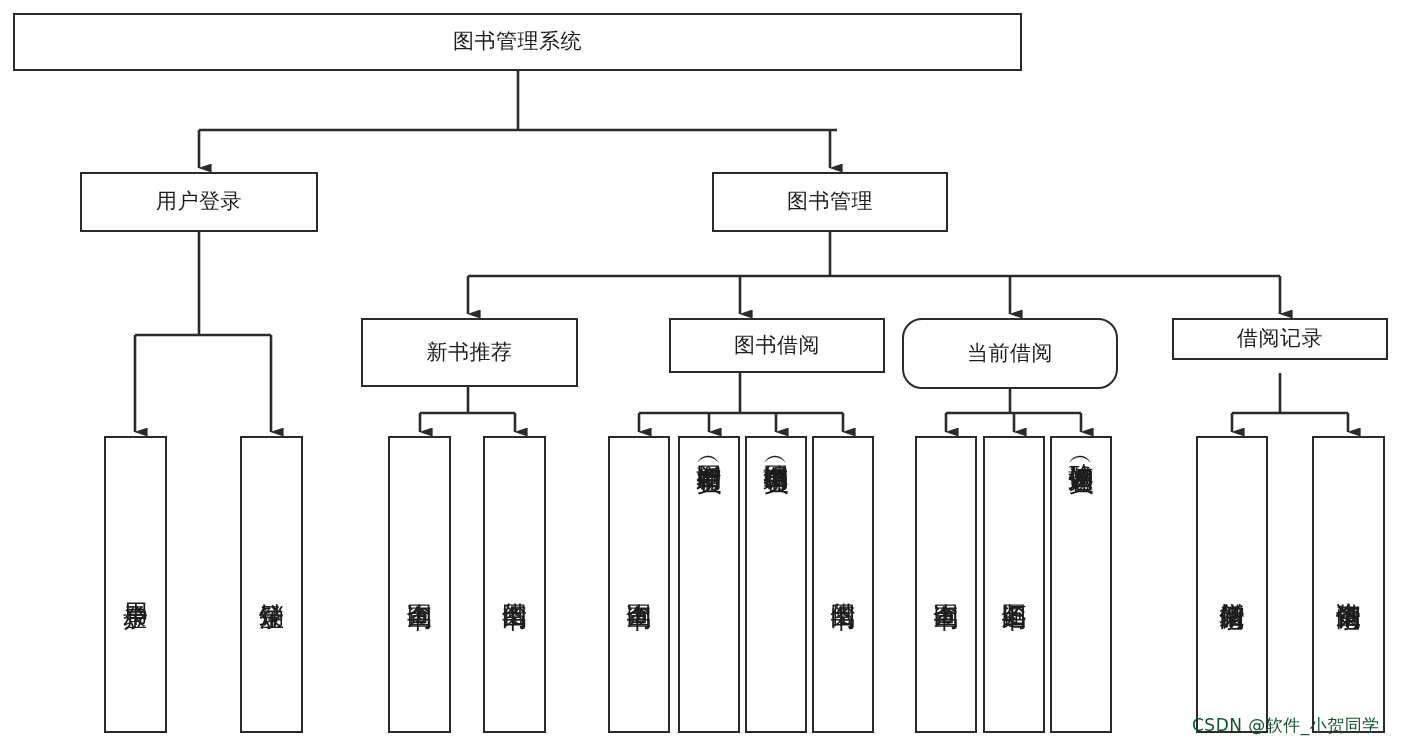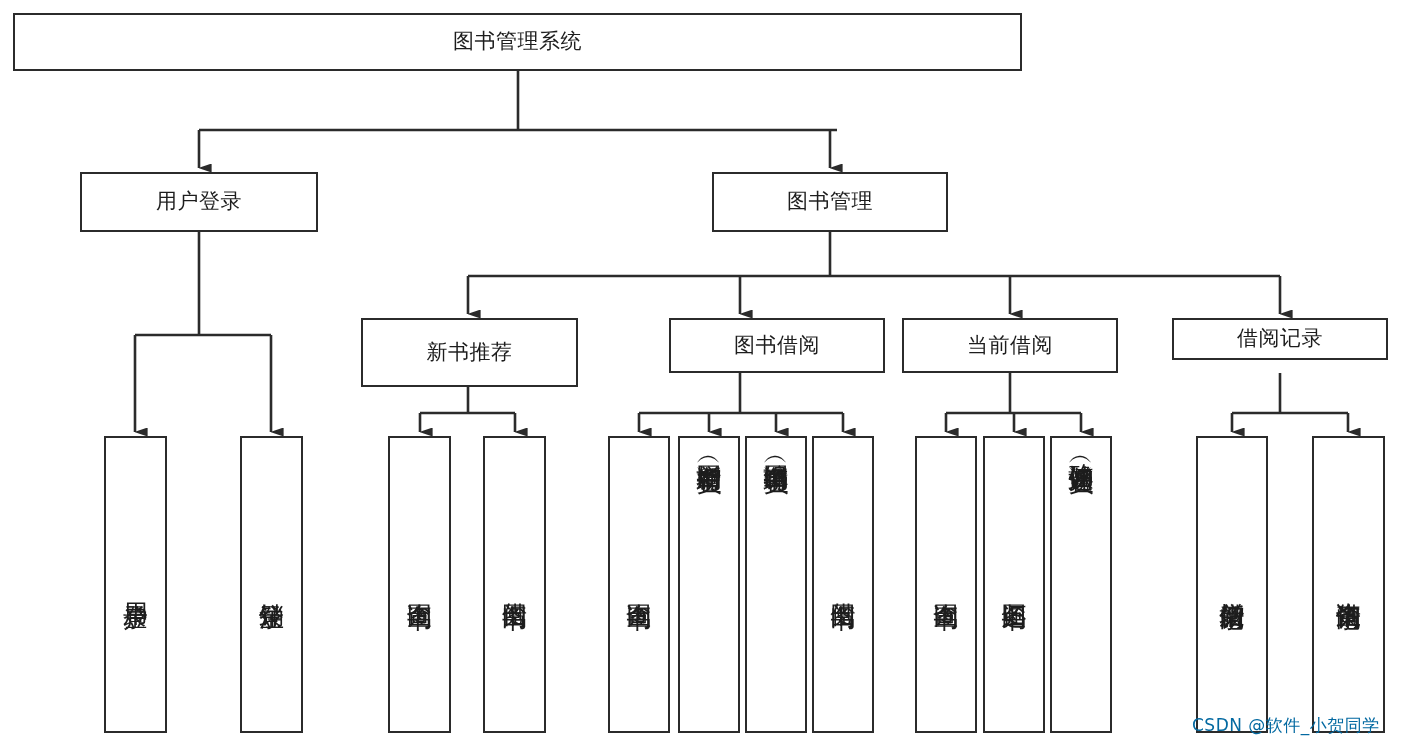--- a/index.html
+++ b/index.html
@@ -58,21 +58,21 @@
   }
   .node.vert.mid {
     align-items: center;
     padding-top: 0;
   }
   #watermark {
     position: absolute;
     left: 1192px;
     top: 714px;
     font-size: 17px;
-    color: #0369a1;
+    color: #14532d;
     letter-spacing: 0.5px;
     z-index: 5;
     white-space: nowrap;
   }
 </style>
 </head>
 <body>
 
 <div id="canvas">
 
@@ -138,21 +138,21 @@
   <div class="node horiz" id="l2-1" style="left: 712px; top: 172px; width: 236px; height: 60px;">
     <span class="label">图书管理</span>
   </div>
 
   <div class="node horiz" id="l3-0" style="left: 361px; top: 318px; width: 217px; height: 69px;">
     <span class="label">新书推荐</span>
   </div>
   <div class="node horiz" id="l3-1" style="left: 632px; top: 318px; width: 216px; height: 55px; margin-left: 37px;">
     <span class="label">图书借阅</span>
   </div>
-  <div class="node horiz" id="l3-2" style="left: 902px; top: 318px; width: 216px; height: 55px;">
+  <div class="node horiz" id="l3-2" style="left: 902px; top: 318px; width: 216px; height: 71px; border-radius: 20px;">
     <span class="label">当前借阅</span>
   </div>
   <div class="node horiz" id="l3-3" style="left: 1172px; top: 318px; width: 216px; height: 42px;">
     <span class="label">借阅记录</span>
   </div>
 
   <div class="node vert mid" id="leaf-0" style="left: 104px; top: 436px; width: 63px; height: 297px;">
     <span class="label">用户登录</span>
   </div>
   <div class="node vert mid" id="leaf-1" style="left: 240px; top: 436px; width: 63px; height: 297px;">

